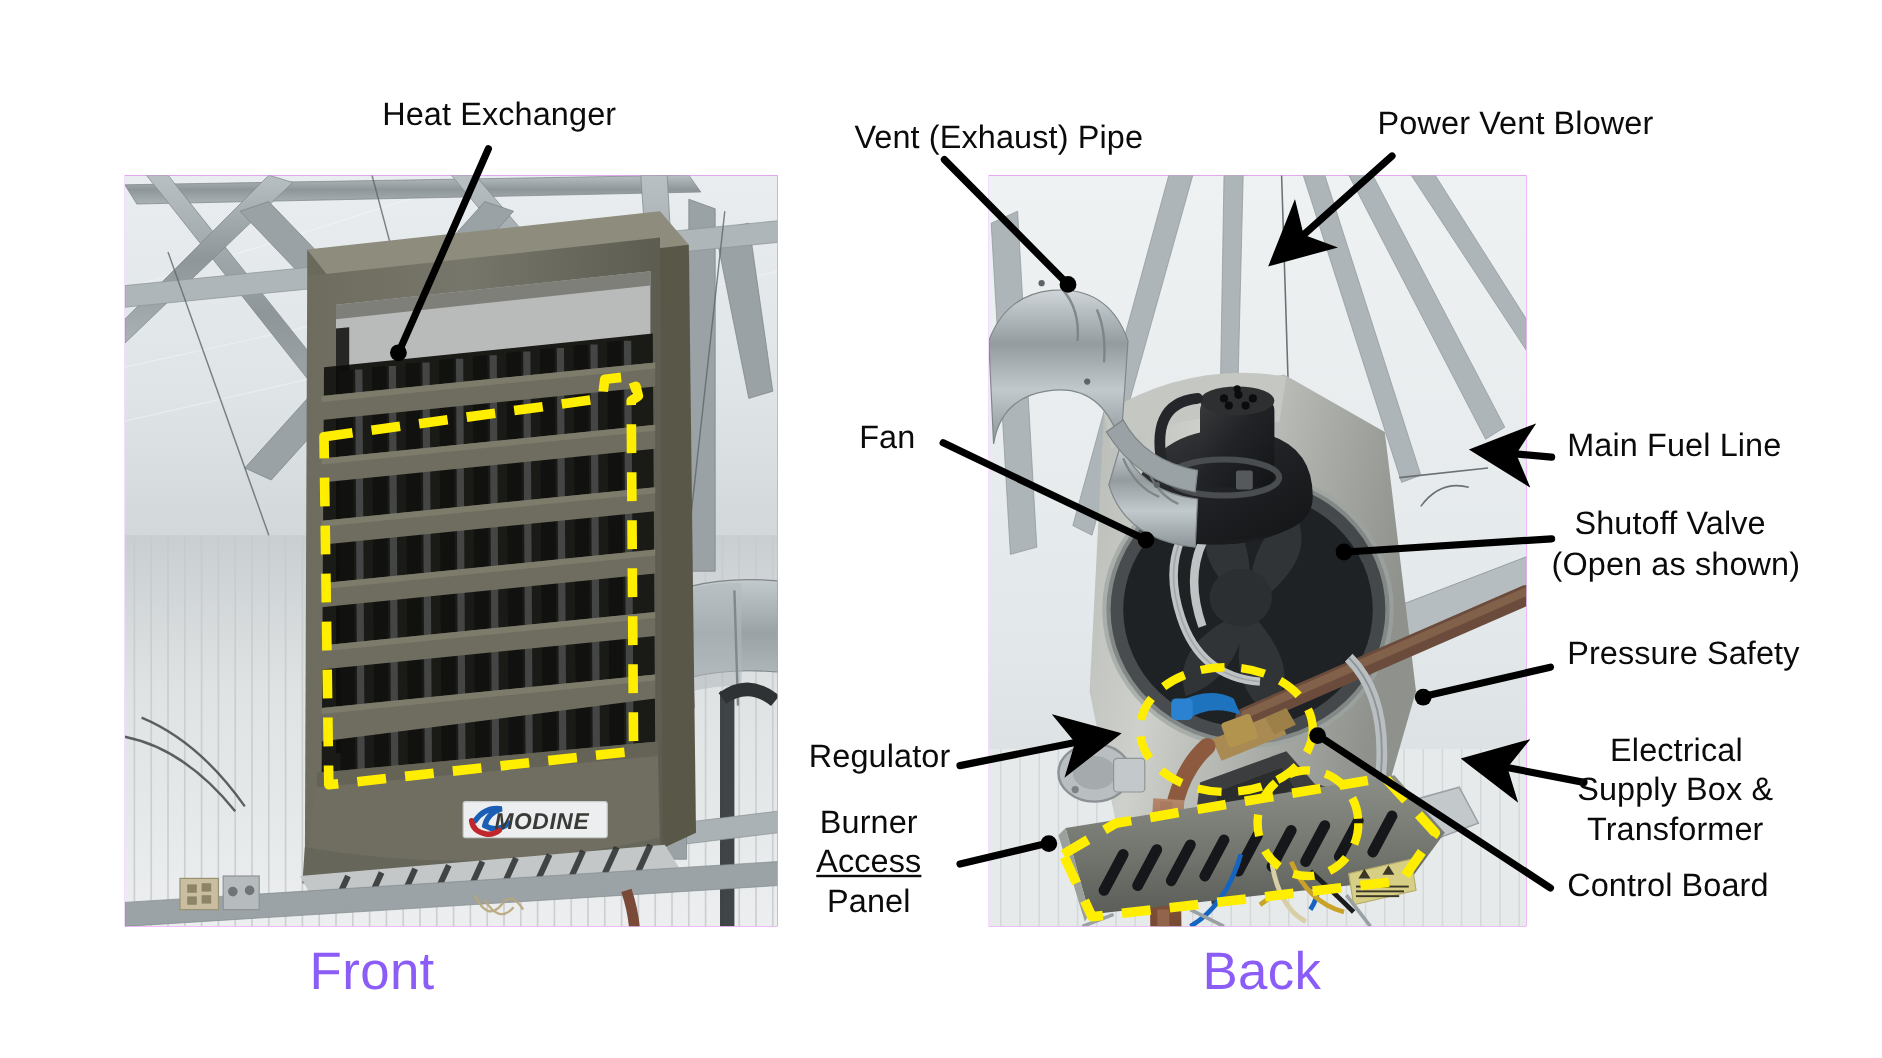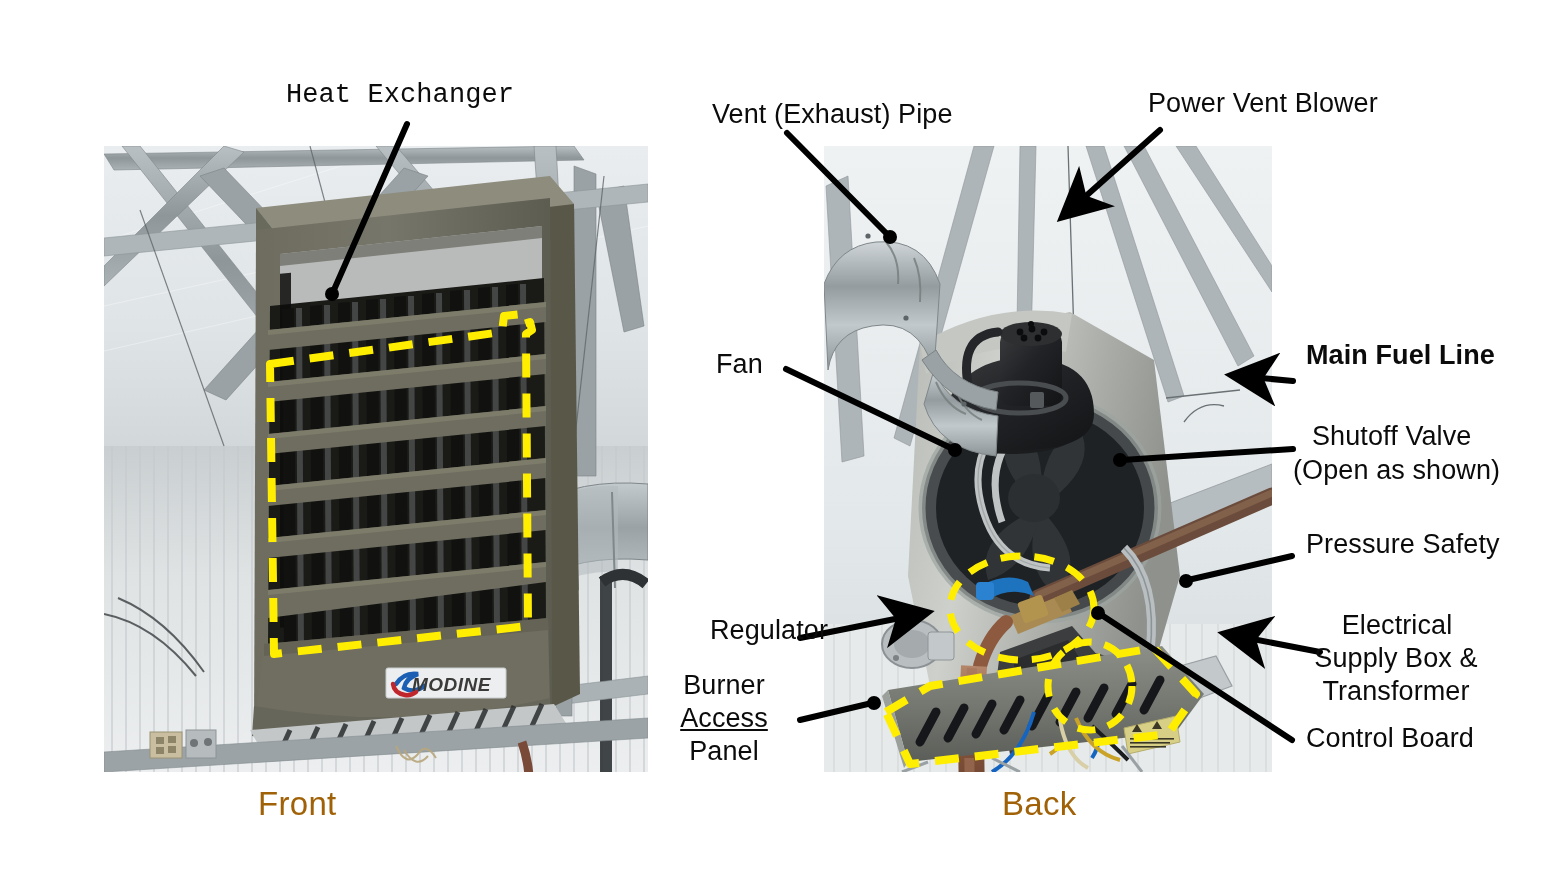--- a/index.html
+++ b/index.html
@@ -12,21 +12,21 @@
   #photo-front{left:104px;top:146px;width:544px;height:626px;}
   #photo-back{left:824px;top:146px;width:448px;height:626px;}
   .photo svg{display:block;width:100%;height:100%;}
 
   
   .label{position:absolute;font-size:27px;line-height:1.14;color:#0b0b0b;
          letter-spacing:.1px;white-space:pre;}
   .label.c{text-align:center;}
   .label.r{text-align:right;}
   .label.l{text-align:left;}
-  .caption{position:absolute;font-size:33px;color:#a16207;letter-spacing:.3px;}
+  .caption{position:absolute;font-size:44px;color:#8b5cf6;letter-spacing:.3px;}
 
   
   #leaders{position:absolute;inset:0;pointer-events:none;}
 </style>
 </head>
 <body>
 
 <div class="stage">
 
   <div class="photo" id="photo-front">
@@ -568,42 +568,42 @@
       <line x1="1292" y1="740" x2="1100" y2="614"></line>
       <circle cx="1098" cy="613" r="7" fill="#000" stroke="none"></circle>
 
       <line x1="800" y1="638" x2="920" y2="614" marker-end="url(#ah)"></line>
 
       <line x1="800" y1="720" x2="872" y2="703"></line>
       <circle cx="874" cy="703" r="7" fill="#000" stroke="none"></circle>
     </g>
   </svg>
 
-  <div class="label c" style="left:280px;top:80px;width:240px;font-family:Liberation Mono, monospace;">Heat Exchanger</div>
+  <div class="label c" style="left:296px;top:80px;width:240px;">Heat Exchanger</div>
 
   <div class="label l" style="left:712px;top:99px;">Vent (Exhaust) Pipe</div>
 
   <div class="label l" style="left:1148px;top:88px;">Power Vent Blower</div>
 
   <div class="label l" style="left:716px;top:349px;">Fan</div>
 
-  <div class="label l" style="left:1306px;top:340px;font-weight:bold;">Main Fuel Line</div>
+  <div class="label l" style="left:1306px;top:356px;">Main Fuel Line</div>
 
   <div class="label l" style="left:1312px;top:421px;">Shutoff Valve</div>
   <div class="label l" style="left:1293px;top:455px;">(Open as shown)</div>
 
   <div class="label l" style="left:1306px;top:529px;text-align:right;">Pressure Safety</div>
 
   <div class="label c" style="left:1306px;top:610px;width:182px;">Electrical</div>
   <div class="label c" style="left:1298px;top:643px;width:196px;">Supply Box &amp;</div>
   <div class="label c" style="left:1300px;top:676px;width:192px;">Transformer</div>
 
   <div class="label l" style="left:1306px;top:723px;">Control Board</div>
 
-  <div class="label r" style="left:612px;top:615px;width:180px;padding-left:36px;">Regulator</div>
+  <div class="label r" style="left:612px;top:615px;width:180px;">Regulator</div>
 
   <div class="label c" style="left:656px;top:670px;width:136px;">Burner</div>
   <div class="label c" style="left:656px;top:703px;width:136px;text-decoration:underline;">Access</div>
   <div class="label c" style="left:656px;top:736px;width:136px;">Panel</div>
 
   <div class="caption" style="left:258px;top:785px;">Front</div>
   <div class="caption" style="left:1002px;top:785px;">Back</div>
 
 </div>
 

